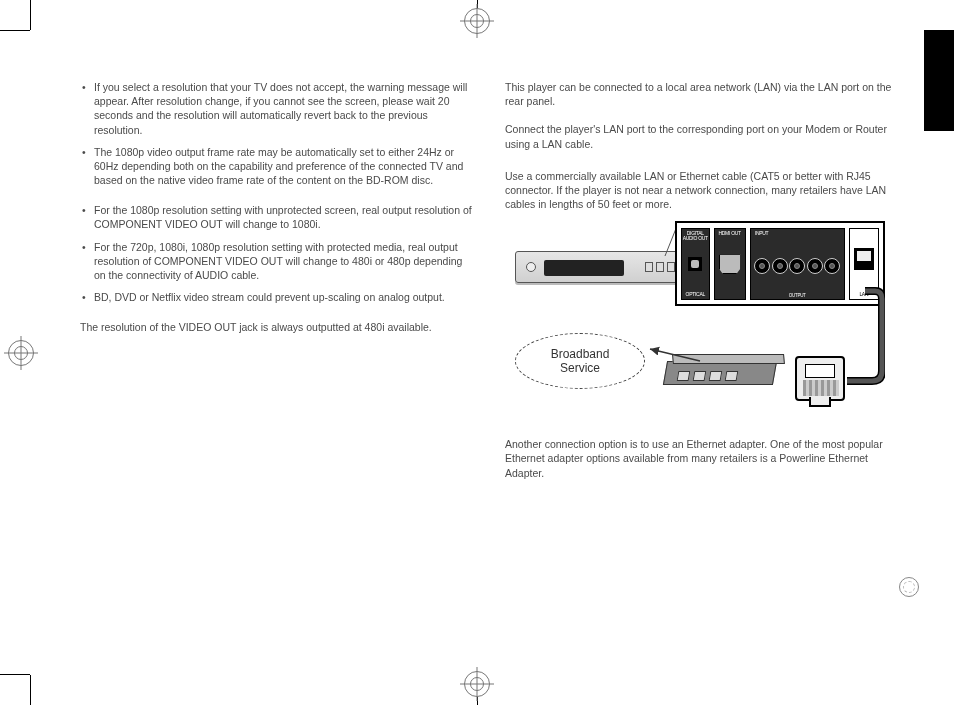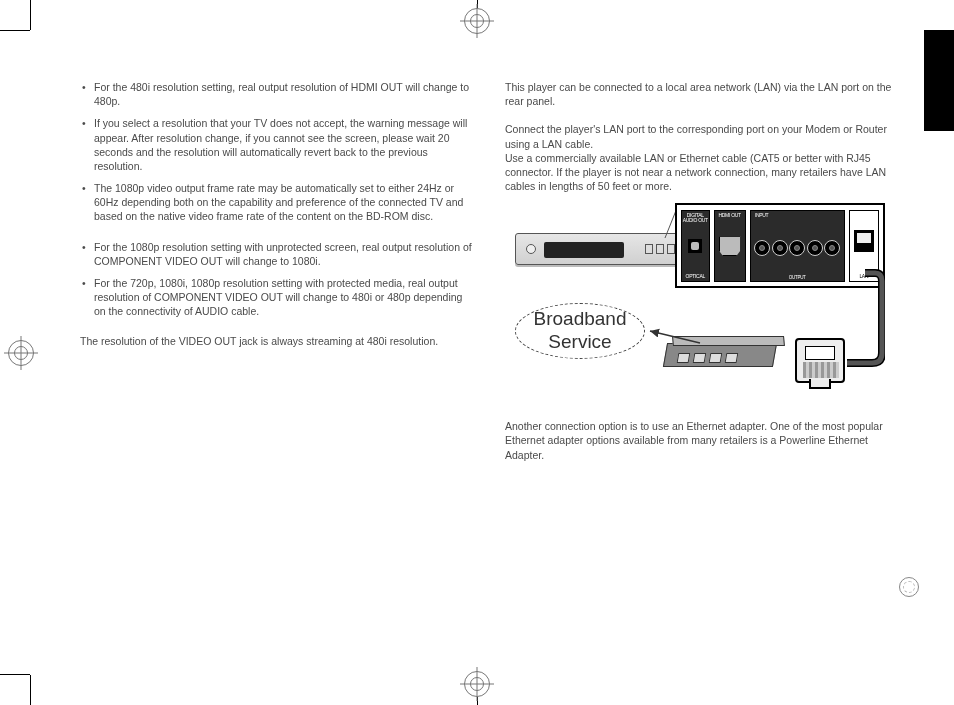--- a/index.html
+++ b/index.html
@@ -252,29 +252,29 @@
   .lan-b .eth::after{
     content:'';
     position:absolute;
     left:3px; top:3px; right:3px; height:10px;
     background:#eee;
   }
 
   
   .bb-oval {
     position:absolute;
-    left:0; top:100px;
+    left:0; top:112px;
     width:130px; height:56px;
     border:1.5px dashed #444;
     border-radius:50%;
     display:flex;
     align-items:center;
     justify-content:center;
     text-align:center;
-    font-size:19px;
+    font-size:12px;
     line-height:1.2;
     color:#333;
     background:#fff;
   }
 
   
   .router {
     position:absolute;
     left:150px; top:140px;
     width:110px; height:24px;
@@ -361,37 +361,37 @@
     <div class="inner"></div>
   </div>
 
 <div class="black-tab"></div>
 <div class="page-num-circle"></div>
 
 <div class="page">
 
   <div class="col">
     <ul class="bullets">
-      <li>For the 480i resolution setting, real output resolution of HDMI OUT will change to 480p.</li>
       <li>If you select a resolution that your TV does not accept, the warning message will appear. After resolution change, if you cannot see the screen, please wait 20 seconds and the resolution will automatically revert back to the previous resolution.</li>
       <li>The 1080p video output frame rate may be automatically set to either 24Hz or 60Hz depending both on the capability and preference of the connected TV and based on the native video frame rate of the content on the BD-ROM disc.</li>
     </ul>
 
     <ul class="bullets">
       <li>For the 1080p resolution setting with unprotected screen, real output resolution of COMPONENT VIDEO OUT will change to 1080i.</li>
       <li>For the 720p, 1080i, 1080p resolution setting with protected media, real output resolution of COMPONENT VIDEO OUT will change to 480i or 480p depending on the connectivity of AUDIO cable.</li>
+      <li>BD, DVD or Netflix video stream could prevent up-scaling on analog output.</li>
     </ul>
 
-    <p class="para">The resolution of the VIDEO OUT jack is always streaming at 480i resolution.</p>
+    <p class="para">The resolution of the VIDEO OUT jack is always outputted at 480i available.</p>
   </div>
 
   <div class="col">
     <p class="para" style="margin-bottom:12px">This player can be connected to a local area network (LAN) via the LAN port on the rear panel.</p>
 
-    <p class="para" style="margin-top:14px; margin-bottom:0">Connect the player's LAN port to the corresponding port on your Modem or Router using a LAN cable.</p>
+    <p class="para" style="margin-top:14px; margin-bottom:18px">Connect the player's LAN port to the corresponding port on your Modem or Router using a LAN cable.</p>
     <p class="para">Use a commercially available LAN or Ethernet cable (CAT5 or better with RJ45 connector. If the player is not near a network connection, many retailers have LAN cables in lengths of 50 feet or more.</p>
 
     <div class="diagram">
 
       <div class="device">
         <div class="knob"></div>
         <div class="slot"></div>
         <div class="btns">
             <span></span>
             <span></span>

